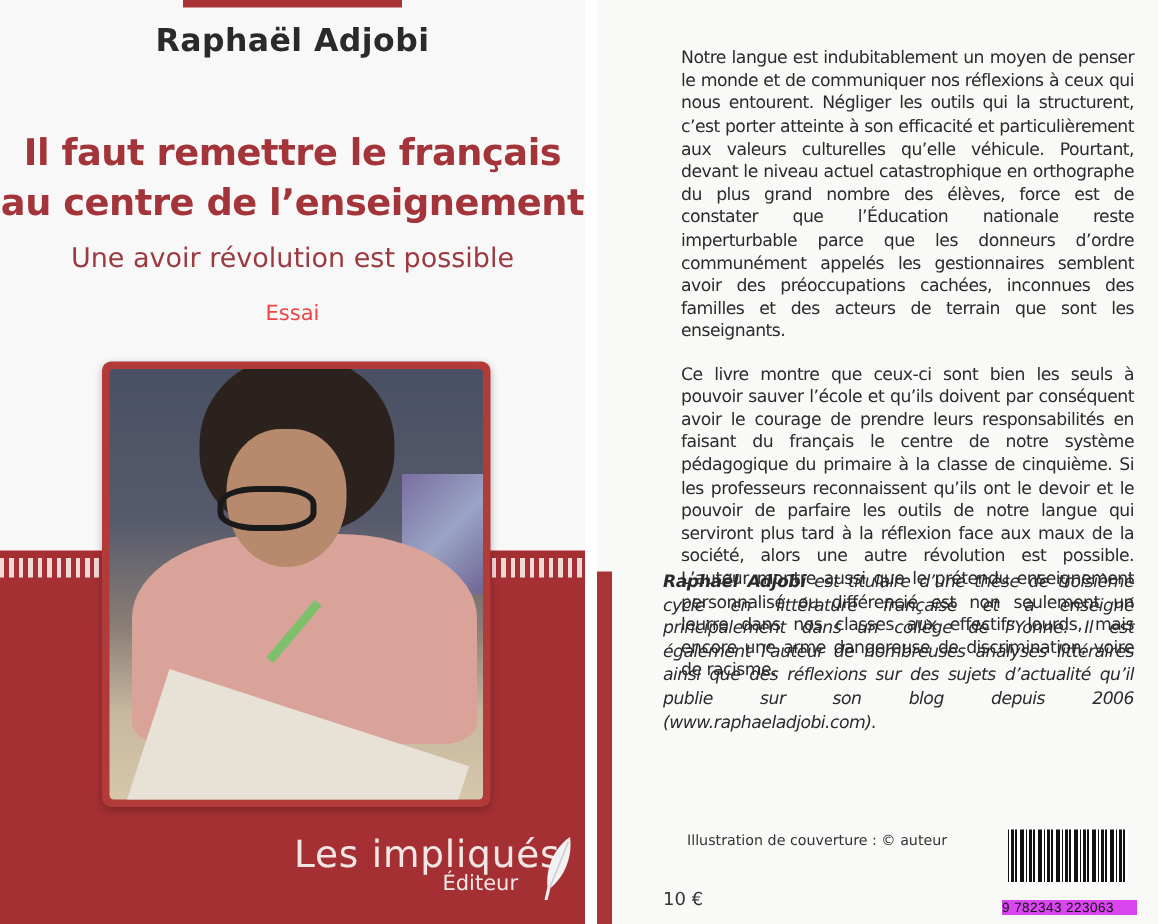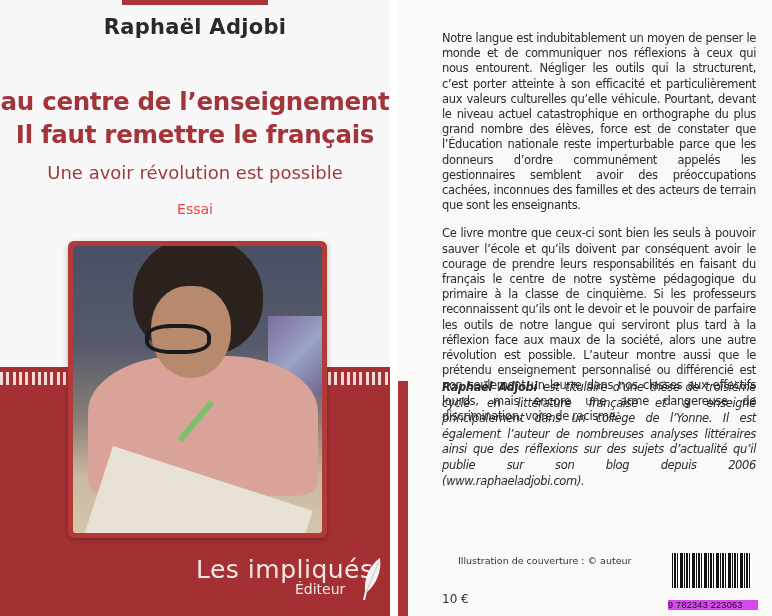--- a/index.html
+++ b/index.html
@@ -30,39 +30,39 @@
   .photo .pen { position:absolute; left:120px; top:150px; width:6px; height:50px; background:#7dbf6a; transform:rotate(40deg); }
   .photo .bedding { position:absolute; left:195px; top:70px; width:60px; height:80px; background:linear-gradient(135deg,#7a6ea0,#9aa4c4,#6b5f8e); }
 
   .publisher { position:absolute; left:190px; top:555px; width:200px; }
   .pub-name { position:absolute; left:6px; top:0; font-size:25px; color:#f3e6e4; letter-spacing:0.5px; white-space:nowrap; }
   .pub-sub { position:absolute; left:105px; top:26px; font-size:14px; color:#f3e6e4; white-space:nowrap; }
   .feather { position:absolute; left:170px; top:2px; }
 
   .back-stripe { position:absolute; left:0; top:381px; width:10px; height:235px; background:#a83436; }
   .blurb { position:absolute; left:44px; width:314px; top:31px; font-size:11.5px; line-height:15.2px; color:#2b2b2b; text-align:justify; font-family:"DejaVu Sans", sans-serif; letter-spacing:-0.35px; }
-  .blurb p { margin:0 0 13px 0; }
+  .blurb p { margin:0 0 13px 12px; }
   .bio { position:absolute; left:44px; width:314px; top:380px; font-size:11.5px; line-height:15.6px; color:#2b2b2b; text-align:justify; font-style:italic; letter-spacing:-0.35px; }
   .bio b { font-weight:bold; }
   .illus { position:absolute; left:44px; top:555px; font-size:9.5px; color:#333;padding-left:16px; }
   .isbn { position:absolute; left:44px; top:578px; font-size:9.5px; color:#333;margin-top:47px; }
   .price { position:absolute; left:44px; top:592px; font-size:12px; color:#333; }
   .barcode { position:absolute; left:274px; top:553px; width:80px; height:35px;
     background:repeating-linear-gradient(90deg,#111 0 1px,#fff 1px 2px,#111 2px 4px,#fff 4px 5px,#111 5px 6px,#fff 6px 8px,#111 8px 11px,#fff 11px 12px); }
   .barcode-num { position:absolute; left:270px; top:600px; width:90px; font-size:9px; color:#111; font-family:Liberation Sans, sans-serif; letter-spacing:0.3px; background:#d946ef; }
 </style>
 </head>
 <body>
 
 <div class="front">
   <div class="top-bar"></div>
   <div class="author">Raphaël Adjobi</div>
   <div class="title">
+    <div>Il faut remettre le français</div>
     <div>au centre de l’enseignement</div>
-    <div>Il faut remettre le français</div>
   </div>
   <div class="subtitle">Une avoir révolution est possible</div>
   <div class="genre">Essai</div>
 
   <div class="red-lower"></div>
   <div class="ticks left"></div>
   <div class="ticks right"></div>
 
   <div class="photo-frame">
     <div class="photo">

